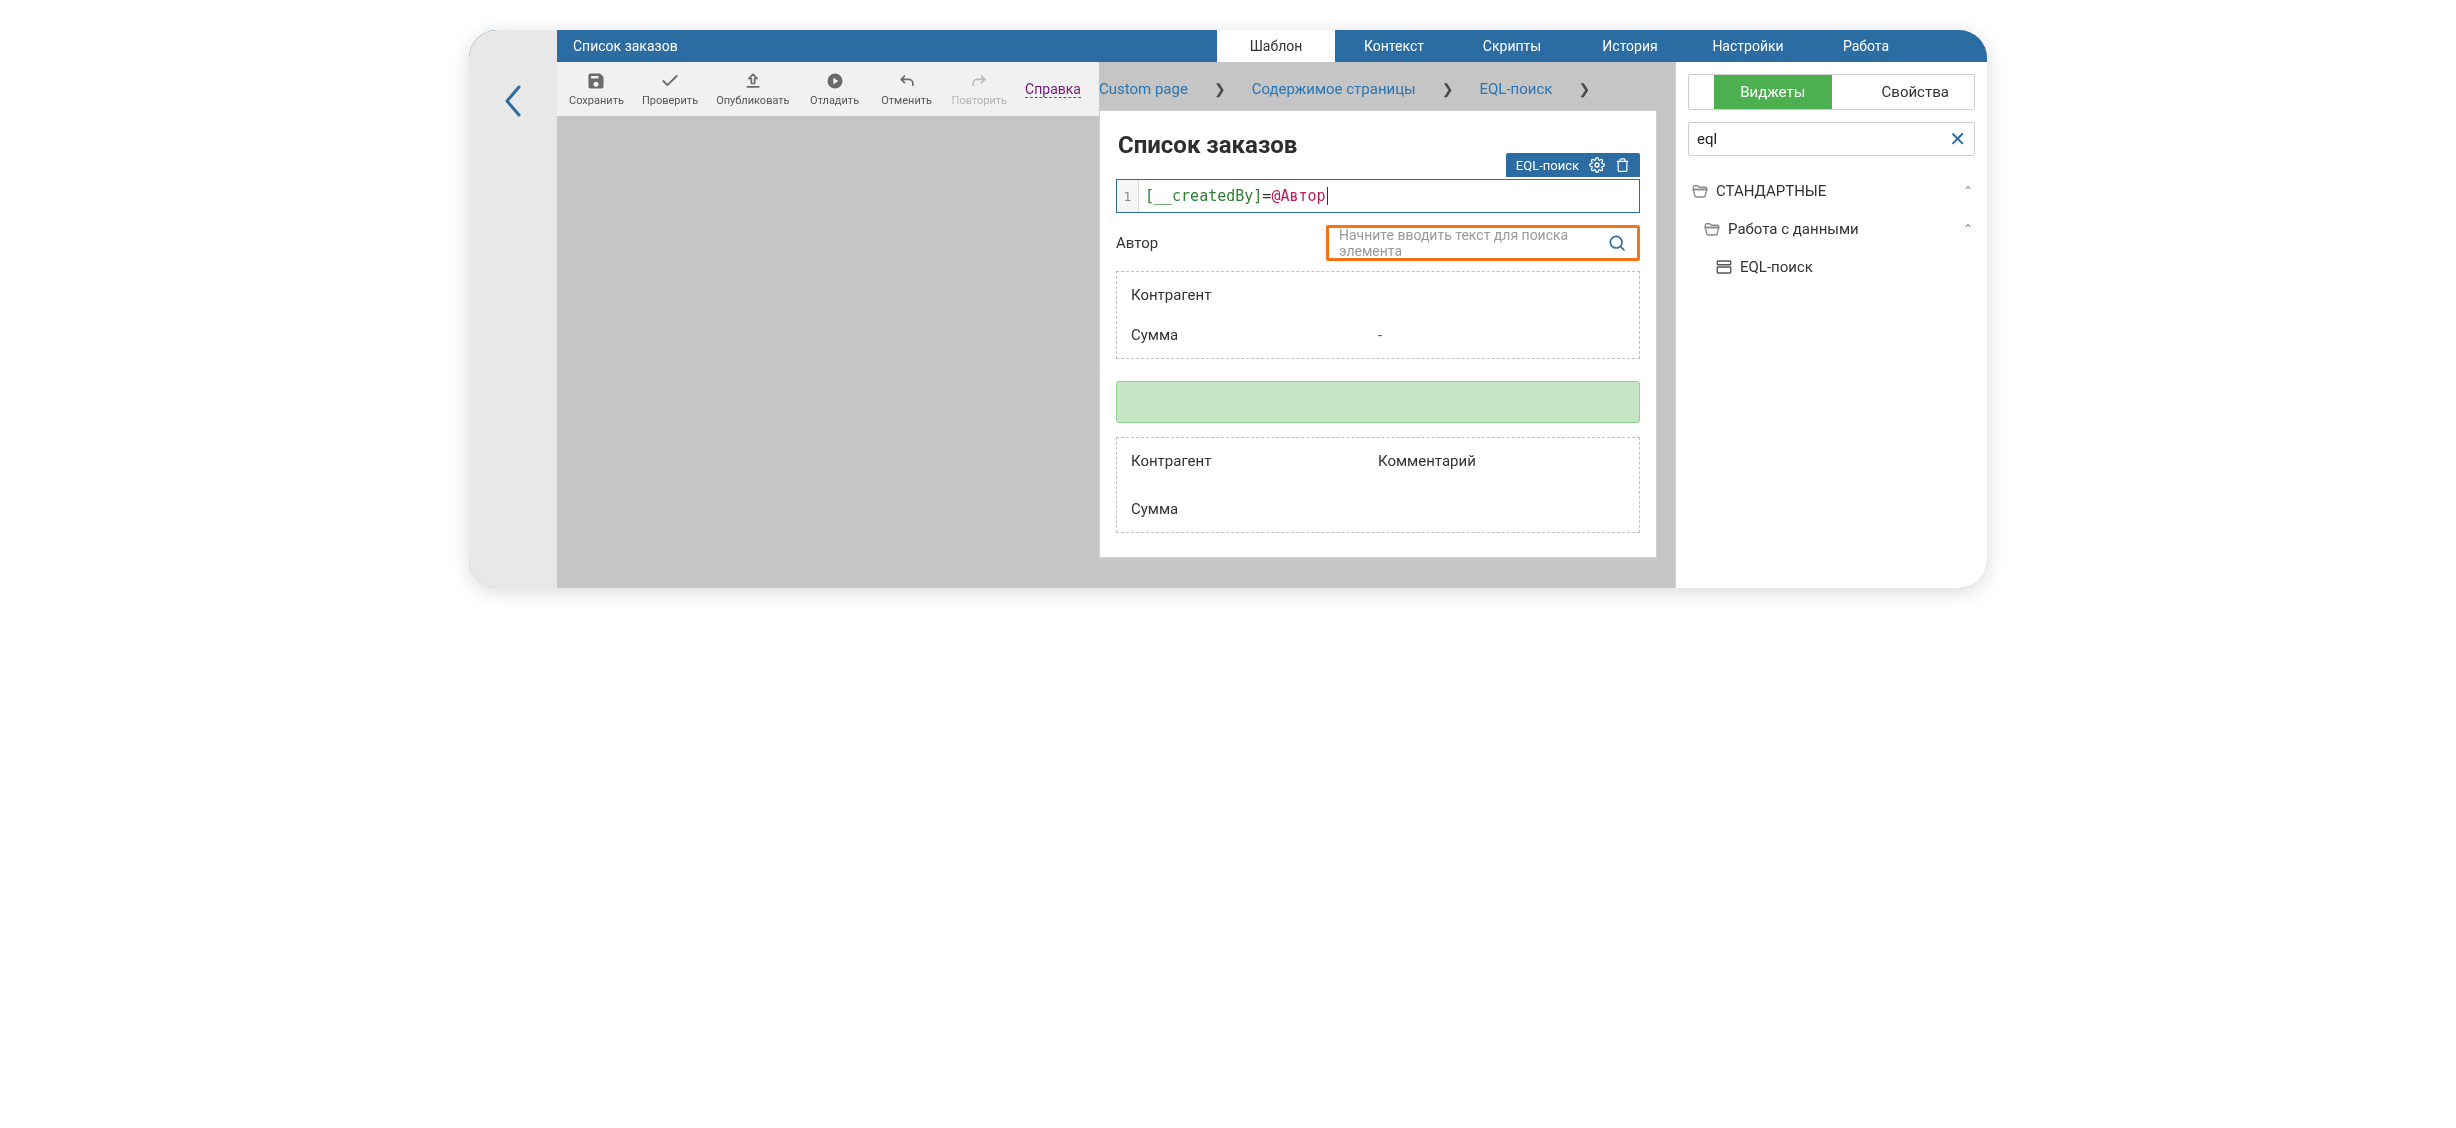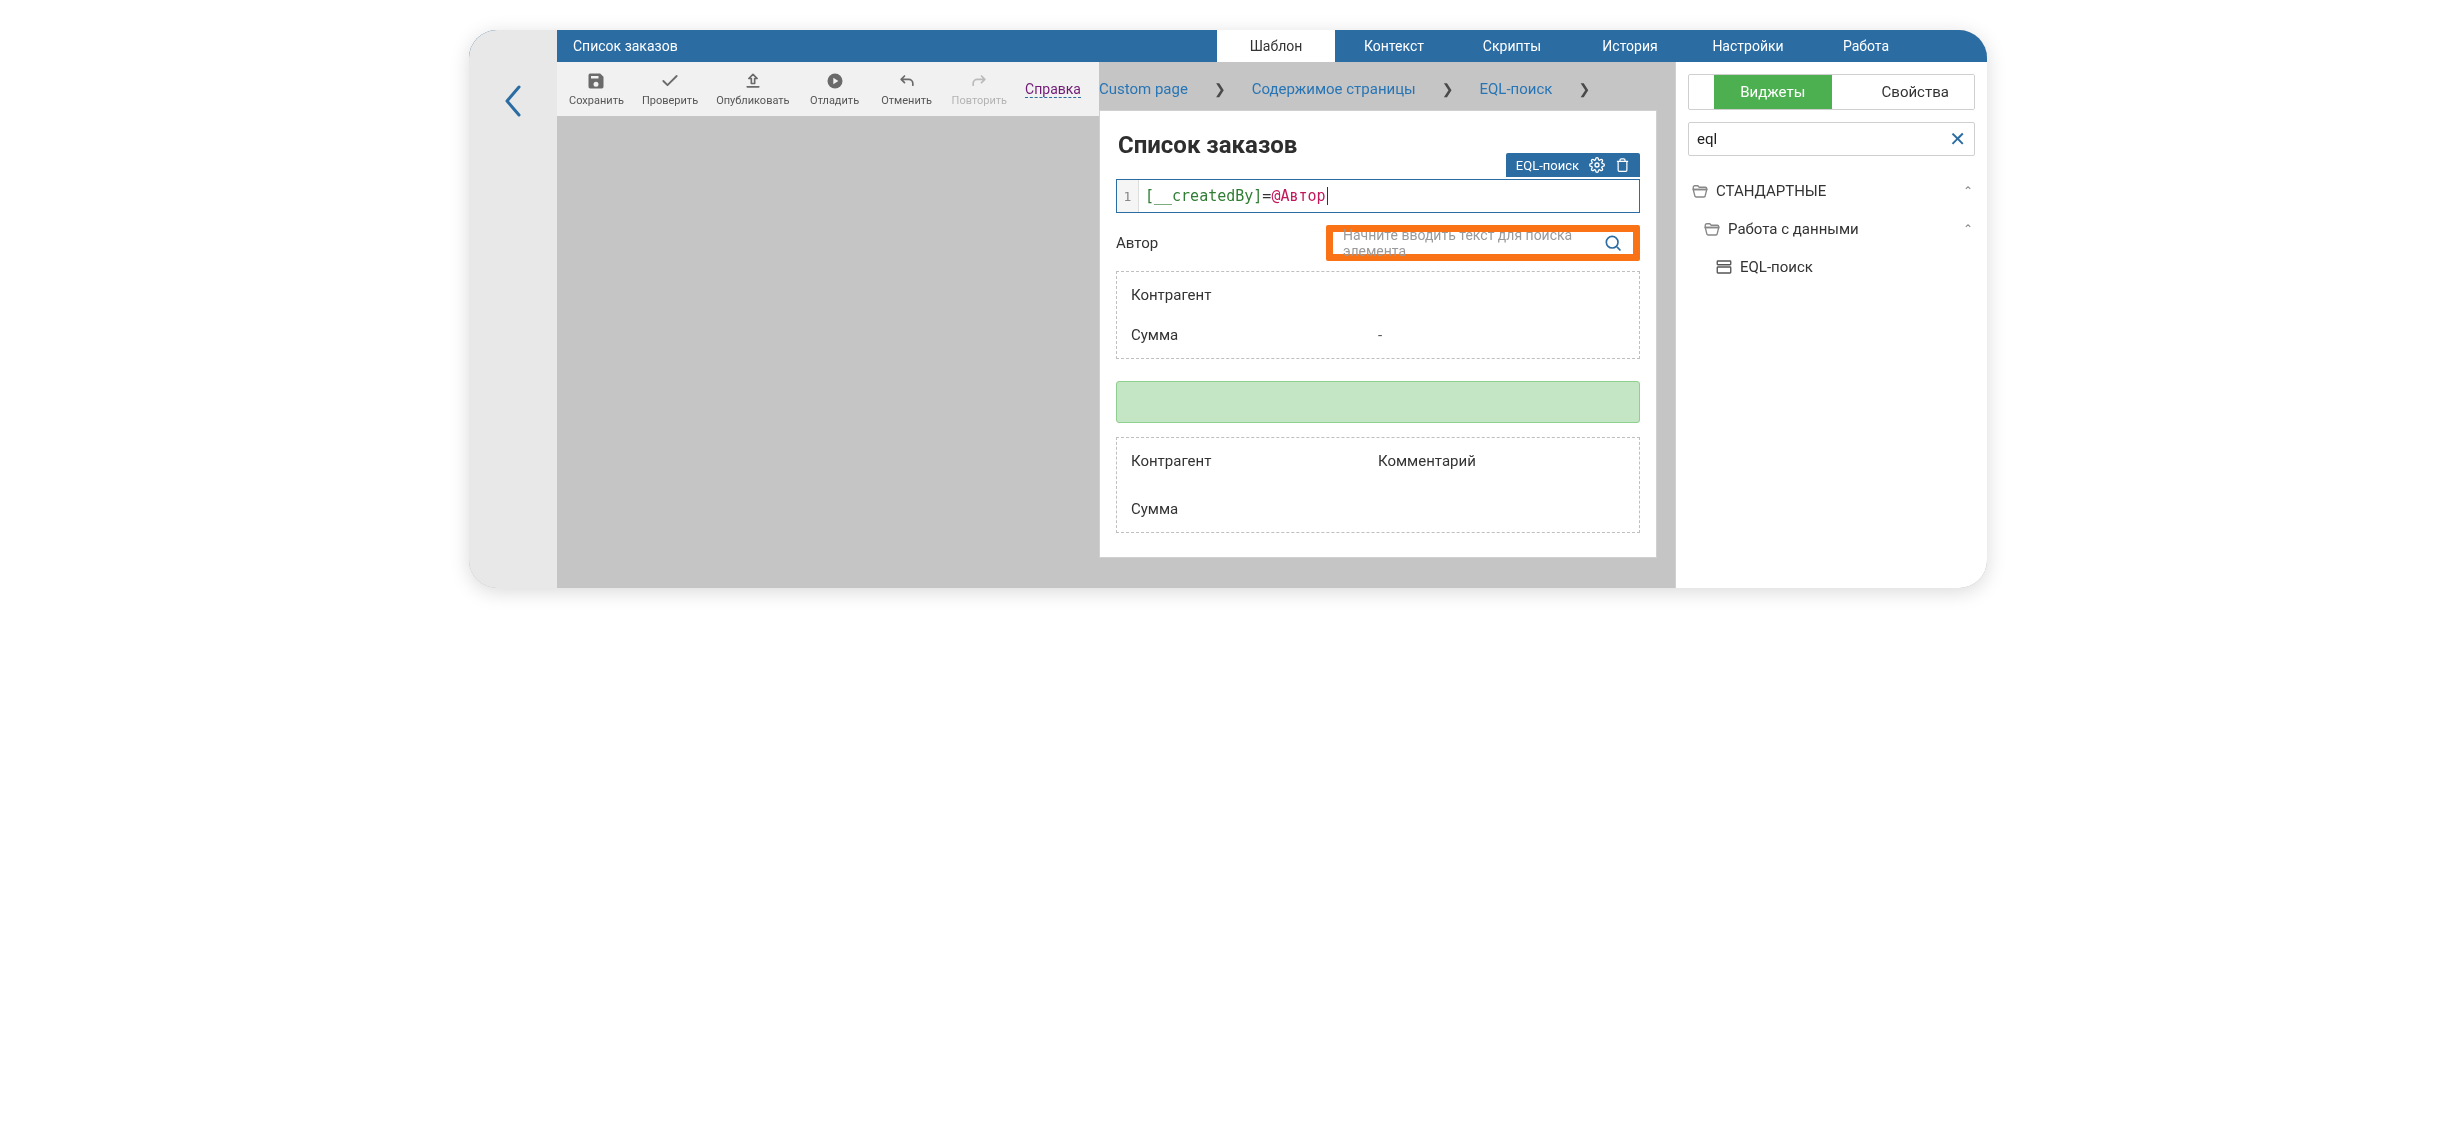--- a/index.html
+++ b/index.html
@@ -198,21 +198,21 @@
     align-items: center;
     margin-bottom: 10px;
   }
   .formrow .flabel {
     width: 210px;
     font-size: 15px;
     color: #333;
   }
   .searchfield {
     flex: 1;
-    border: 7px solid #f97316;
+    border: 3px solid #f97316;
     border-radius: 2px;
     height: 36px;
     display: flex;
     align-items: center;
     padding: 0 10px;
     color: #888;
     background: #fff;
   }
   .searchfield .ph { flex: 1; font-size: 14px; color: #9a9a9a; }
   .searchfield .sicon { color: #2b6ca3; }

